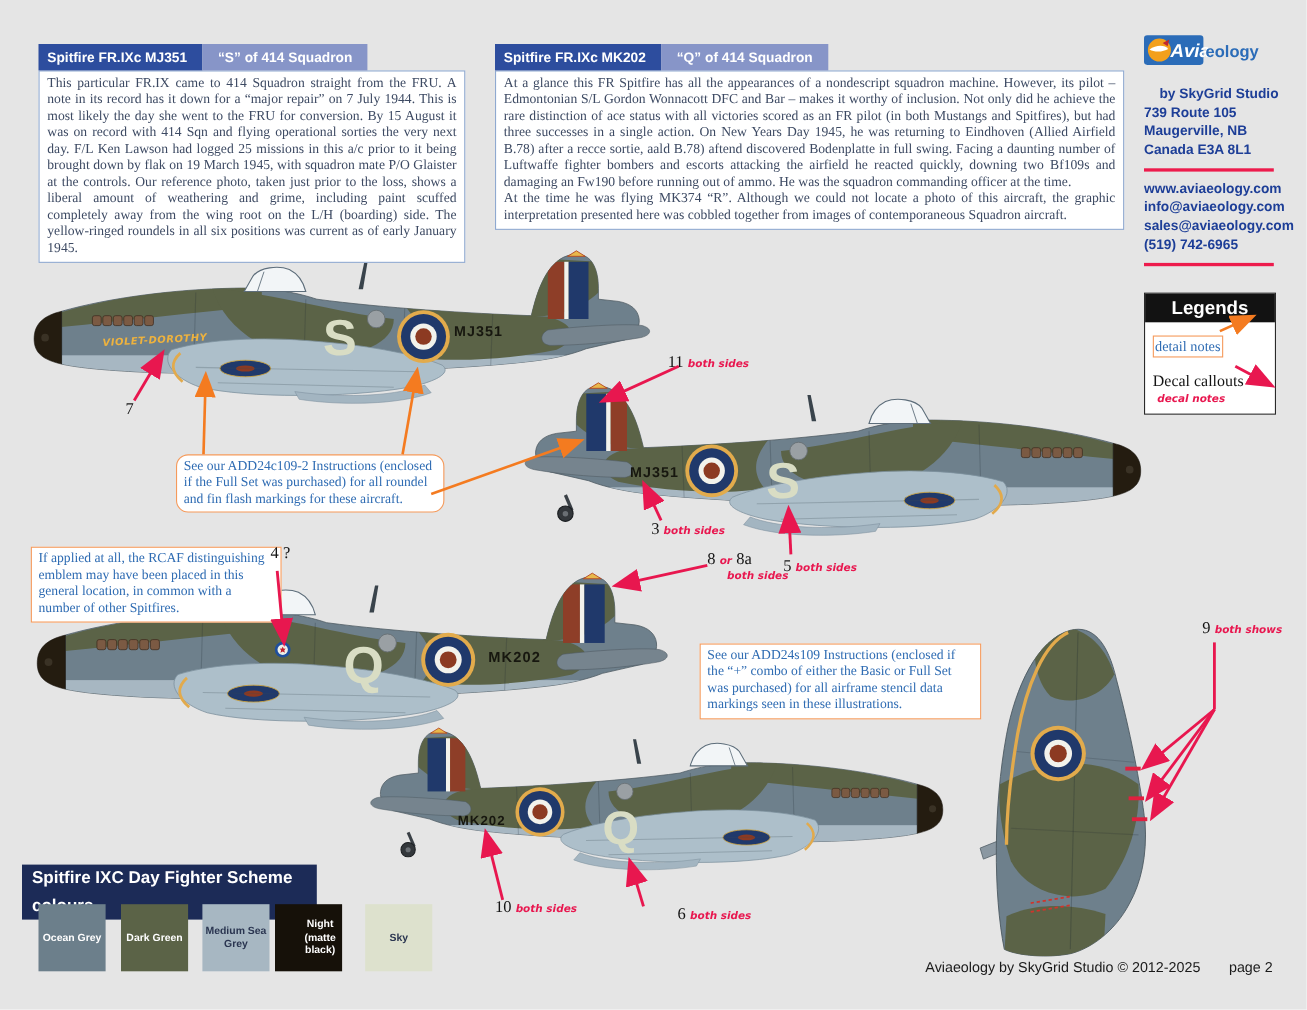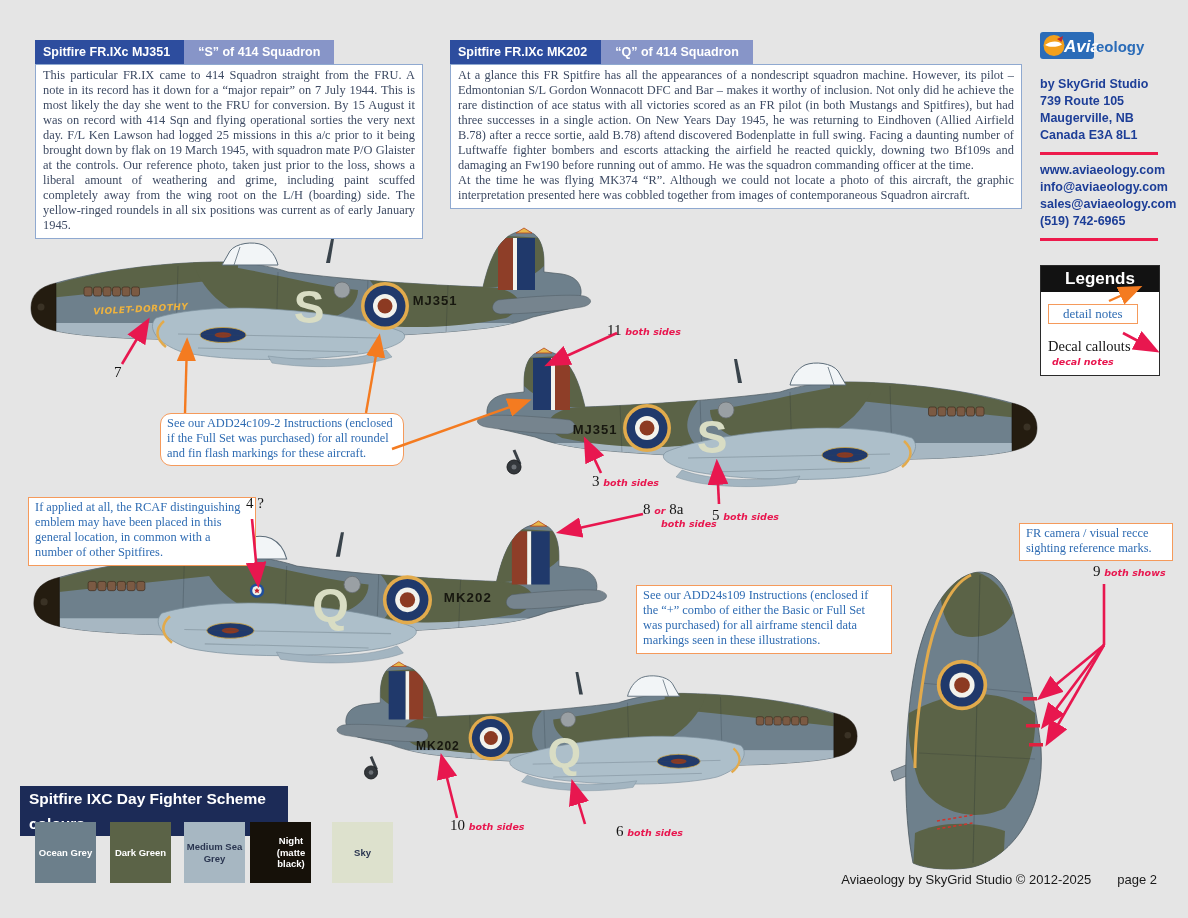--- a/index.html
+++ b/index.html
@@ -13,21 +13,21 @@
   .pbody{border:1.5px solid #8fa9d0;background:#fff;color:#3d4a63;
          font:12.4px/1.21 "Liberation Serif",serif;padding:3px 7px 5px;text-align:justify;white-space:pre-line;}
   
   .side{position:absolute;left:1040px;top:30px;width:124px;color:#1d3e97;}
   .side .line{font:bold 12.5px/17px "Liberation Sans",sans-serif;}
   .rule{height:3px;background:#ed1b4c;margin:8px 0 7px;width:118px;}
   .legends{margin-top:24px;border:1px solid #2a2a2a;width:118px;background:#fff;}
   .leg-h{background:#121212;color:#fff;text-align:center;font:bold 17px/26px "Liberation Sans",sans-serif;}
   .leg-body{padding:12px 7px 8px;position:relative;}
   .detail-chip{display:inline-block;border:1.5px solid #f59a5b;color:#2f6cb3;
-               font:13px "Liberation Serif",serif;padding:1px 14px;}
+               font:13px "Liberation Serif",serif;padding:1px 1px;}
   .decal-lab{font:14.5px "Liberation Serif",serif;color:#141414;margin-top:14px;}
   .decal-sub{font:italic bold 9.5px "DejaVu Sans",sans-serif;color:#e8174f;margin:1px 0 0 4px;}
   
   .note-box{position:absolute;border:1.5px solid #f59a5b;background:#fff;color:#2f6cb3;
             font:12.4px/1.22 "Liberation Serif",serif;padding:2px 6px 4px;z-index:5;}
   
   .dlabel{position:absolute;z-index:5;font:15px "Liberation Serif",serif;color:#141414;white-space:nowrap;}
   .dnote{font:italic bold 9.5px "DejaVu Sans",sans-serif;color:#e8174f;}
   
   .scheme-h{position:absolute;left:20px;top:786px;width:259px;background:#1c2b57;color:#fff;
@@ -127,21 +127,21 @@
 
   <aside class="side">
     <svg width="120" height="32" viewBox="0 0 120 32">
       <rect x="0" y="2" width="54" height="27" rx="3" fill="#2b6cb8"></rect>
       <circle cx="14" cy="15.5" r="10.5" fill="#f3a01c"></circle>
       <path d="M5,15 C11,10.5 19,10.5 22,14.5 C18,17 10,18 5,15 Z" fill="#ffffff"></path>
       <path d="M17,9 L23,6 L21.5,12 Z" fill="#c0272d"></path>
       <text x="24" y="22" font-family="Liberation Sans, sans-serif" font-size="17" font-weight="bold" font-style="italic" fill="#ffffff">Avia</text>
       <text x="56" y="22" class="logo-eology" fill="#2b6cb8">eology</text>
     </svg>
-    <div class="line" style="margin-top:10px;">by SkyGrid Studio</div>
+    <div class="line" style="margin-top:10px;margin-left:14px;">by SkyGrid Studio</div>
     <div class="line">739 Route 105</div>
     <div class="line">Maugerville, NB</div>
     <div class="line">Canada E3A 8L1</div>
     <div class="rule"></div>
     <div class="line">www.aviaeology.com</div>
     <div class="line">info@aviaeology.com</div>
     <div class="line">sales@aviaeology.com</div>
     <div class="line">(519) 742-6965</div>
     <div class="rule"></div>
     <div class="legends">
@@ -209,21 +209,20 @@
     <use href="#roundel-c1" transform="translate(77,122) scale(1.05)"></use>
     <rect x="138" y="134" width="14" height="3.5" fill="#e0203f"></rect>
     <rect x="141" y="161" width="14" height="3.5" fill="#e0203f"></rect>
     <rect x="144" y="180" width="14" height="3.5" fill="#e0203f"></rect>
     <path d="M52,258 L88,252 M52,266 L88,260" stroke="#d0342c" stroke-width="1.5" stroke-dasharray="3,2.5" fill="none"></path>
   </svg>
 
   <div class="note-box" style="left:160px;top:413px;width:230px;border-radius:11px;">See our ADD24c109-2 Instructions (enclosed if the Full Set was purchased) for all roundel and fin flash markings for these aircraft.</div>
   <div class="note-box" style="left:28px;top:497px;width:214px;">If applied at all, the RCAF distinguishing emblem may have been placed in this general location, in common with a number of other Spitfires.</div>
   <div class="note-box" style="left:636px;top:585px;width:242px;">See our ADD24s109 Instructions (enclosed if the “+” combo of either the Basic or Full Set was purchased) for all airframe stencil data markings seen in these illustrations.</div>
-  <div class="note-box" style="left:1019px;top:523px;width:140px;">FR camera / visual recce sighting reference marks.</div>
 
   <div class="dlabel" style="left:114px;top:364px;">
     <span>7</span></div>
   <div class="dlabel" style="left:607px;top:322px;">
     <span>11</span> <span class="dnote">both sides</span></div>
   <div class="dlabel" style="left:592px;top:473px;">
     <span>3</span> <span class="dnote">both sides</span></div>
   <div class="dlabel" style="left:712px;top:507px;">
     <span>5</span> <span class="dnote">both sides</span></div>
   <div class="dlabel" style="left:246px;top:495px;">

